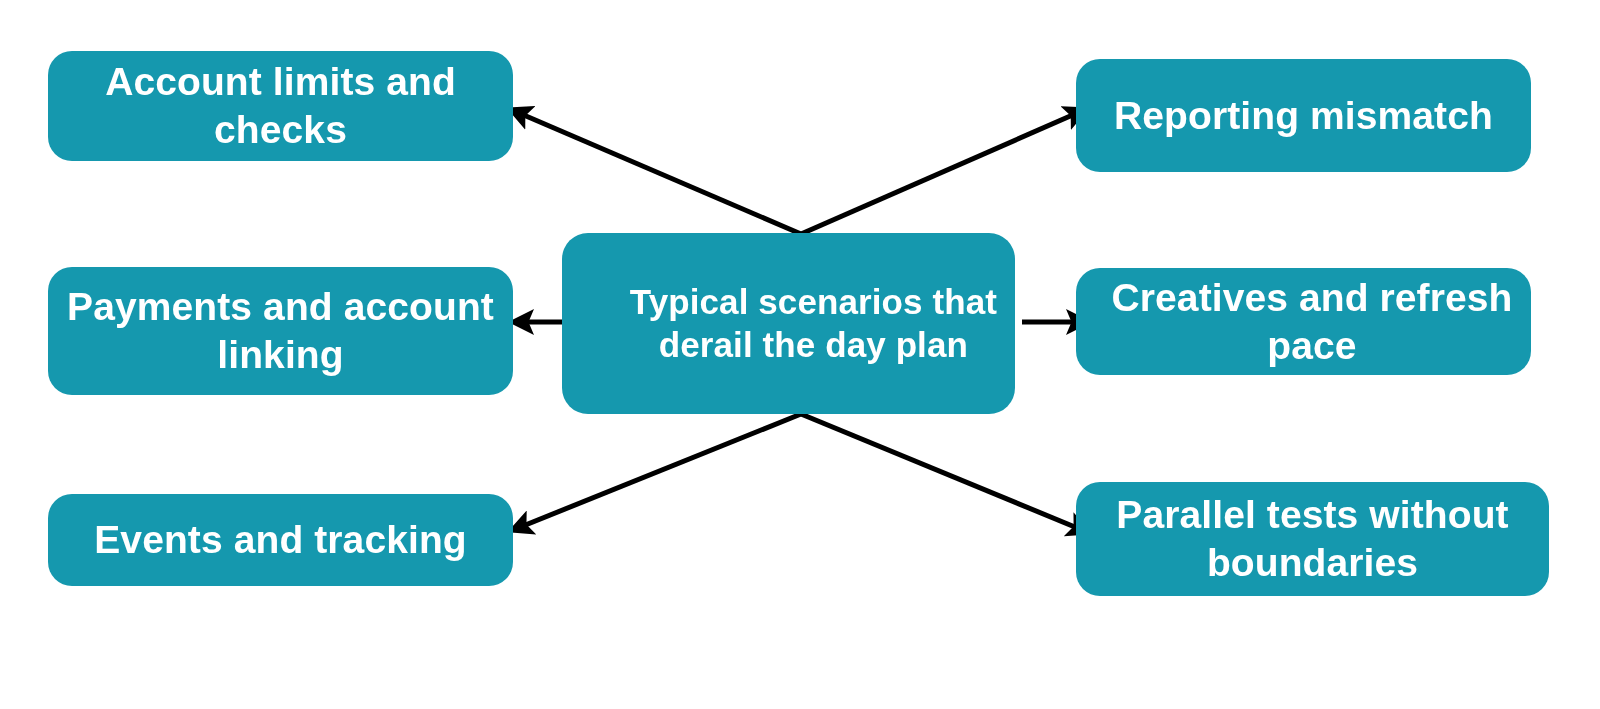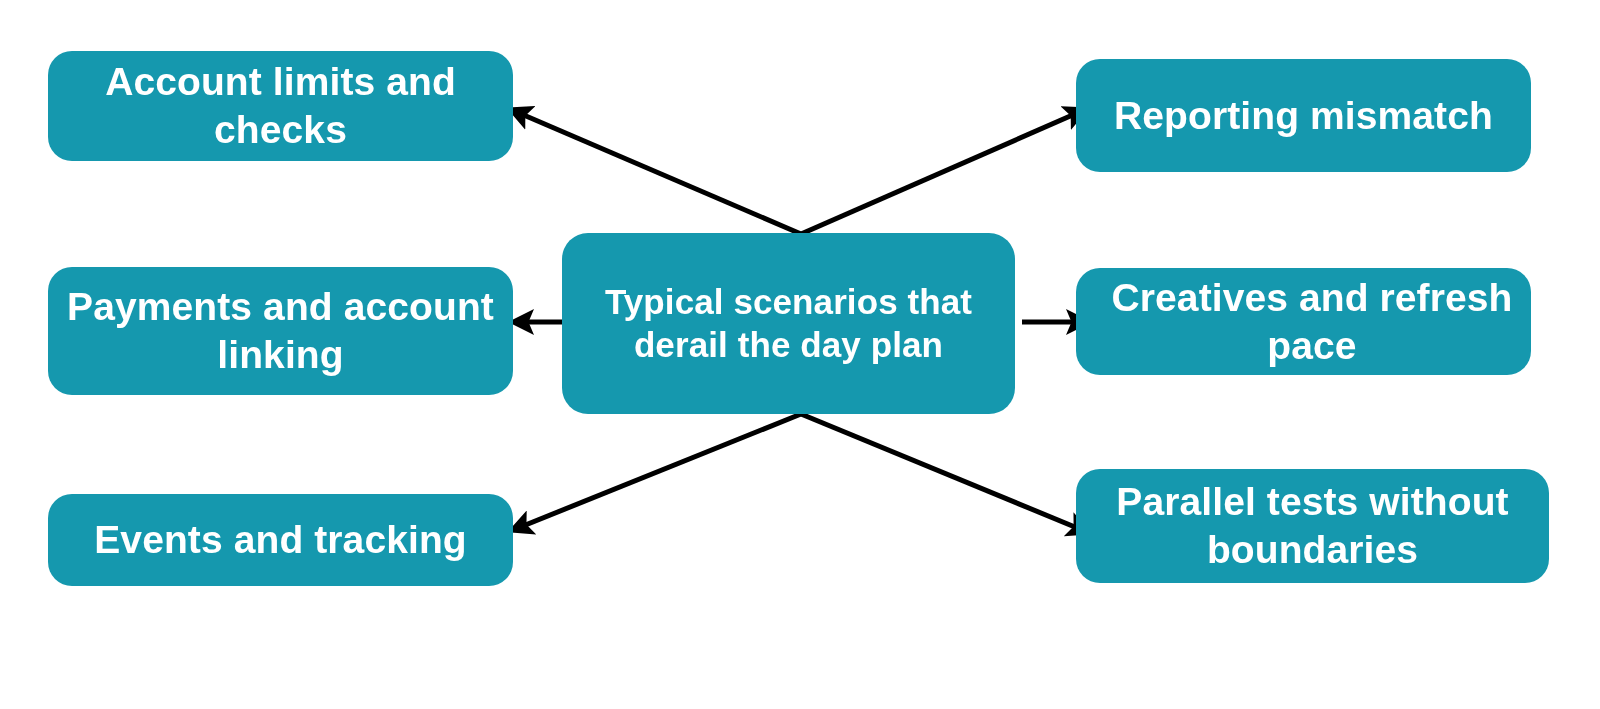--- a/index.html
+++ b/index.html
@@ -83,31 +83,31 @@
 
   <div class="node node-outer" style="left:48px; top:267px; width:465px; height:128px;">
     <span>Payments and account
 linking</span>
   </div>
 
   <div class="node node-outer" style="left:48px; top:494px; width:465px; height:92px;">
     <span>Events and tracking</span>
   </div>
 
-  <div class="node node-center" style="left:562px; top:233px; width:453px; height:181px;">
+  <div class="node node-center" style="left:562px; top:233px; width:453px; height:181px;justify-content:flex-end;">
     <span>Typical scenarios that
 derail the day plan</span>
   </div>
 
   <div class="node node-outer" style="left:1076px; top:59px; width:455px; height:113px;">
     <span>Reporting mismatch</span>
   </div>
 
   <div class="node node-outer" style="left:1076px; top:268px; width:455px; height:107px;padding-left:35px;">
     <span>Creatives and refresh pace</span>
   </div>
 
-  <div class="node node-outer" style="left:1076px; top:469px; width:473px; height:114px;">
+  <div class="node node-outer" style="left:1076px; top:482px; width:473px; height:114px;">
     <span>Parallel tests without
 boundaries</span>
   </div>
 
 </div>
 
 </body></html>

